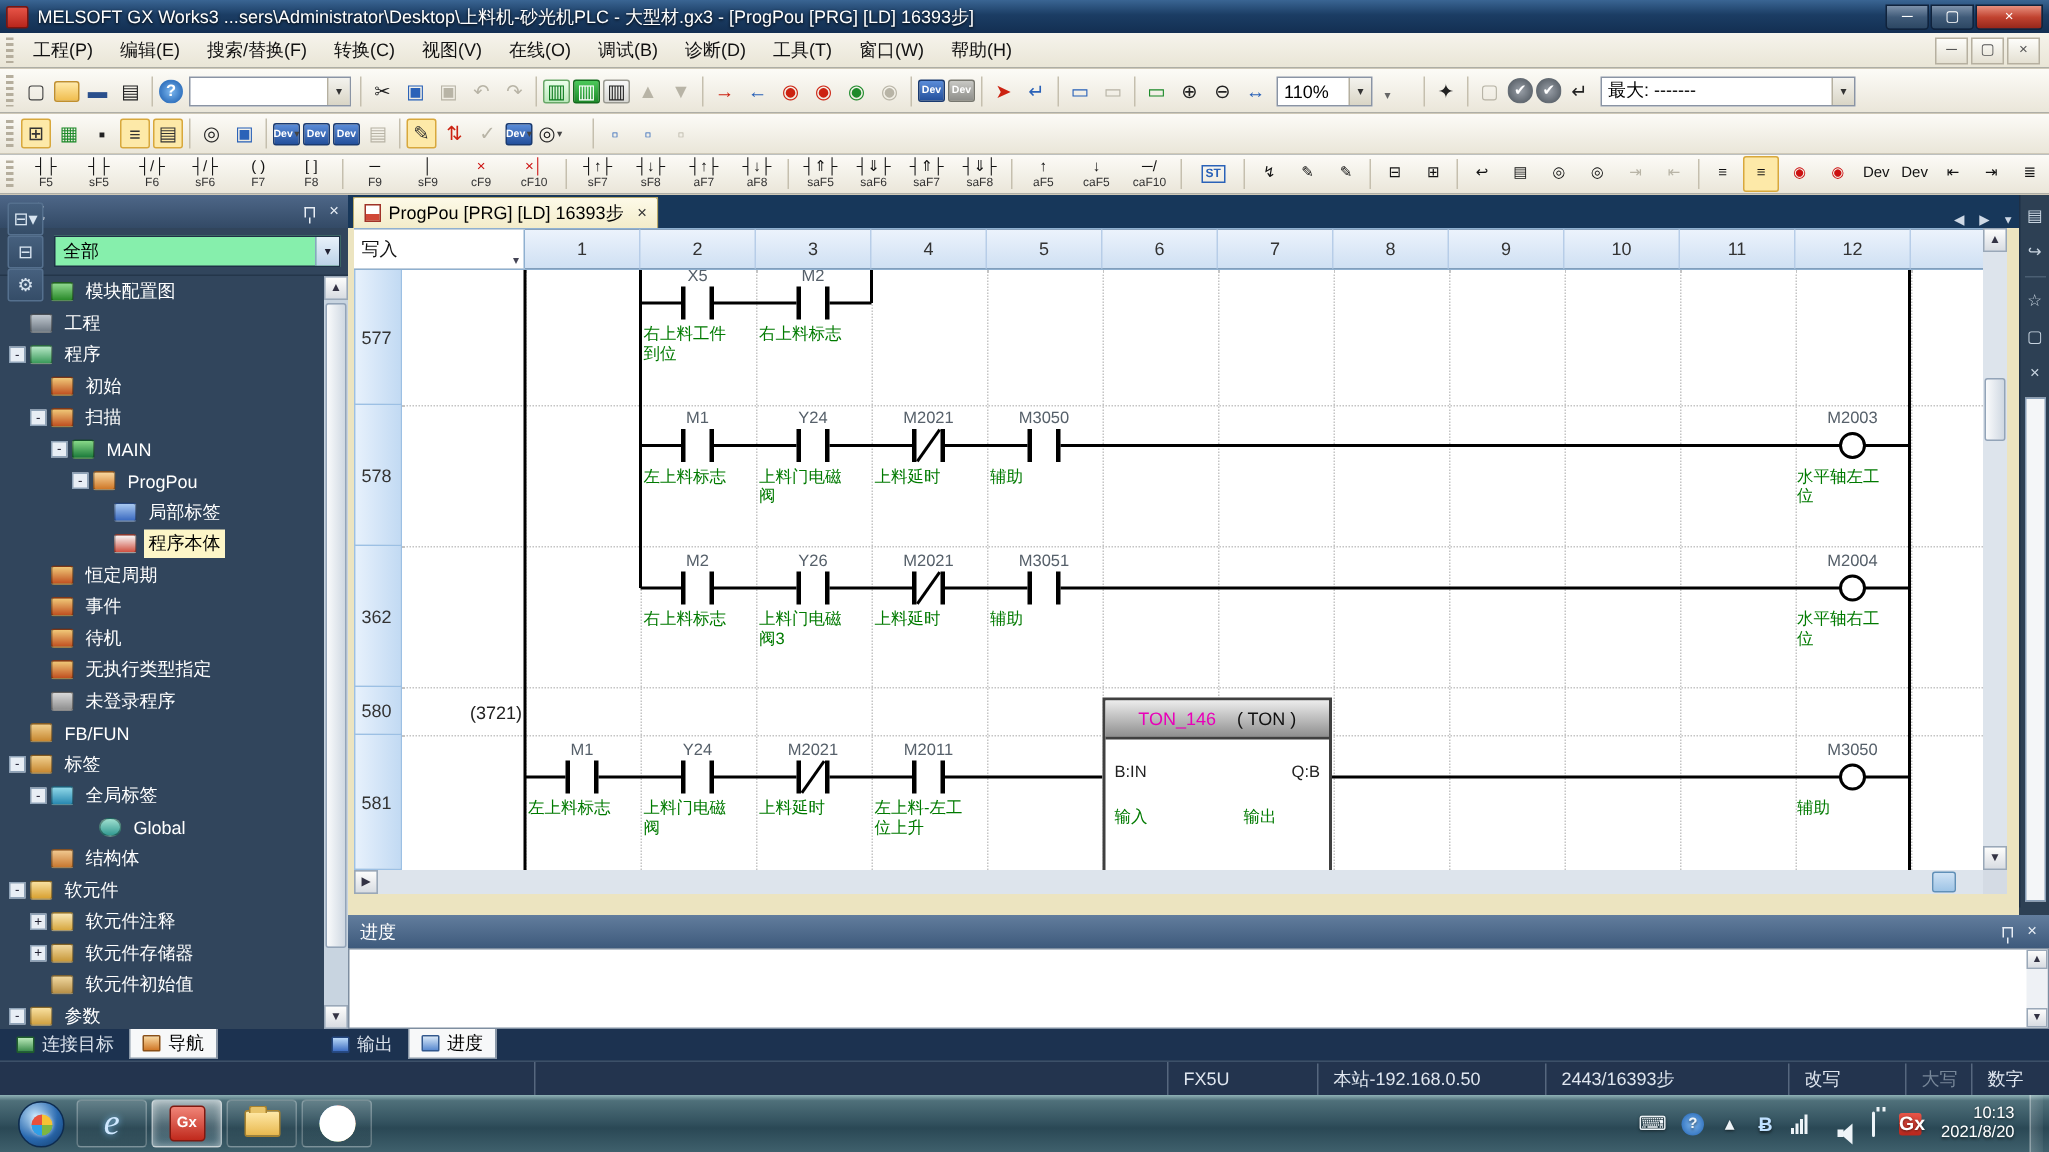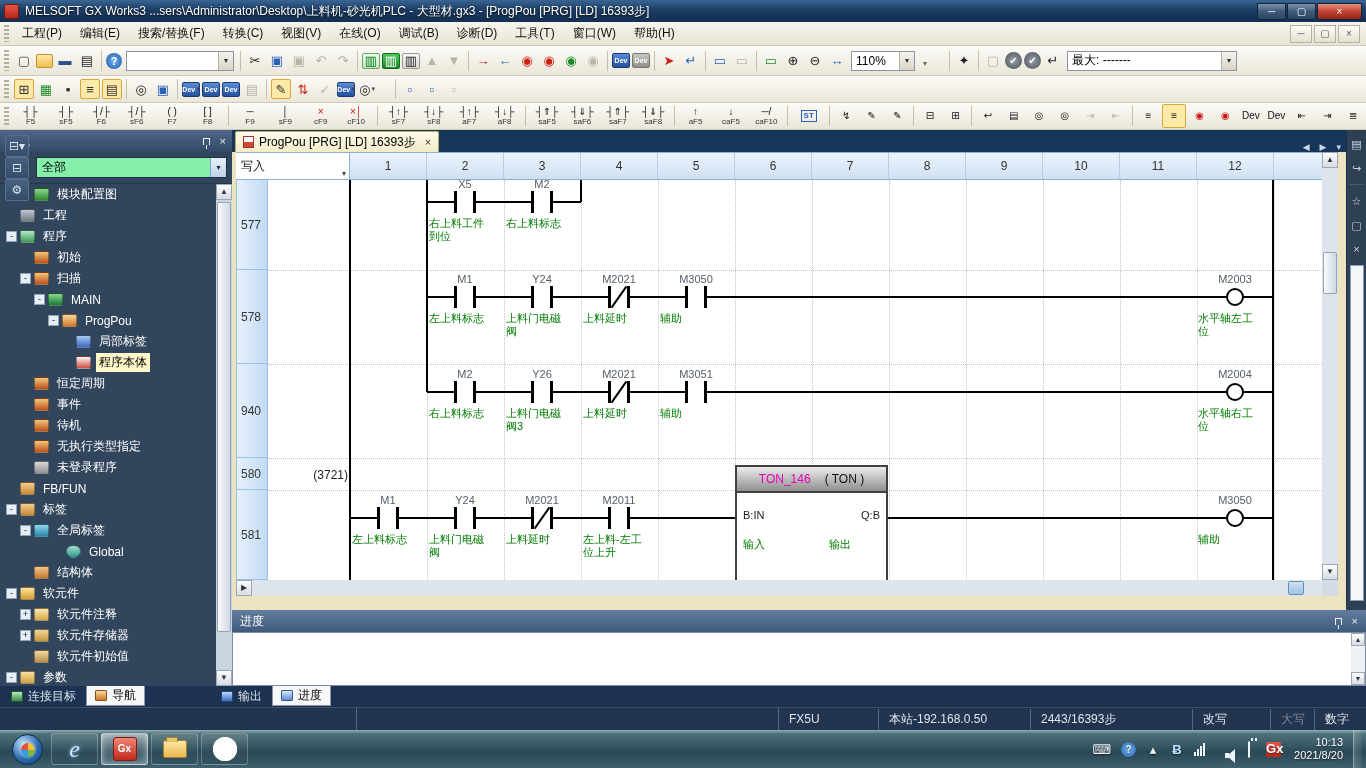--- a/index.html
+++ b/index.html
@@ -703,21 +703,21 @@
           </div>
           <div class="devname" style="left: 345px; top: 93px;">M2021</div>
           <div class="lcomment" style="left: 347px; top: 132px;">上料延时</div>
           <div class="contact" style="left: 449px; top: 106px;"></div>
           <div class="devname" style="left: 422px; top: 93px;">M3050</div>
           <div class="lcomment" style="left: 424px; top: 132px;">辅助</div>
           <div class="coil" style="left: 990px; top: 108px;"></div>
           <div class="devname" style="left: 961px; top: 93px;">M2003</div>
           <div class="lcomment" style="left: 962px; top: 132px;">水平轴左工
 位</div>
-          <div class="rnum" style="top: 184px; height: 94px;">940</div>
+          <div class="rnum" style="top: 184px; height: 94px;">362</div>
           <div class="hwire" style="left: 191px; width: 846px; top: 211px;"></div>
           <div class="contact" style="left: 218px; top: 201px;"></div>
           <div class="devname" style="left: 191px; top: 188px;">M2</div>
           <div class="lcomment" style="left: 193px; top: 227px;">右上料标志</div>
           <div class="contact" style="left: 295px; top: 201px;"></div>
           <div class="devname" style="left: 268px; top: 188px;">Y26</div>
           <div class="lcomment" style="left: 270px; top: 227px;">上料门电磁
 阀3</div>
           <div class="contact" style="left: 372px; top: 201px;">
             <div class="sl"></div>

